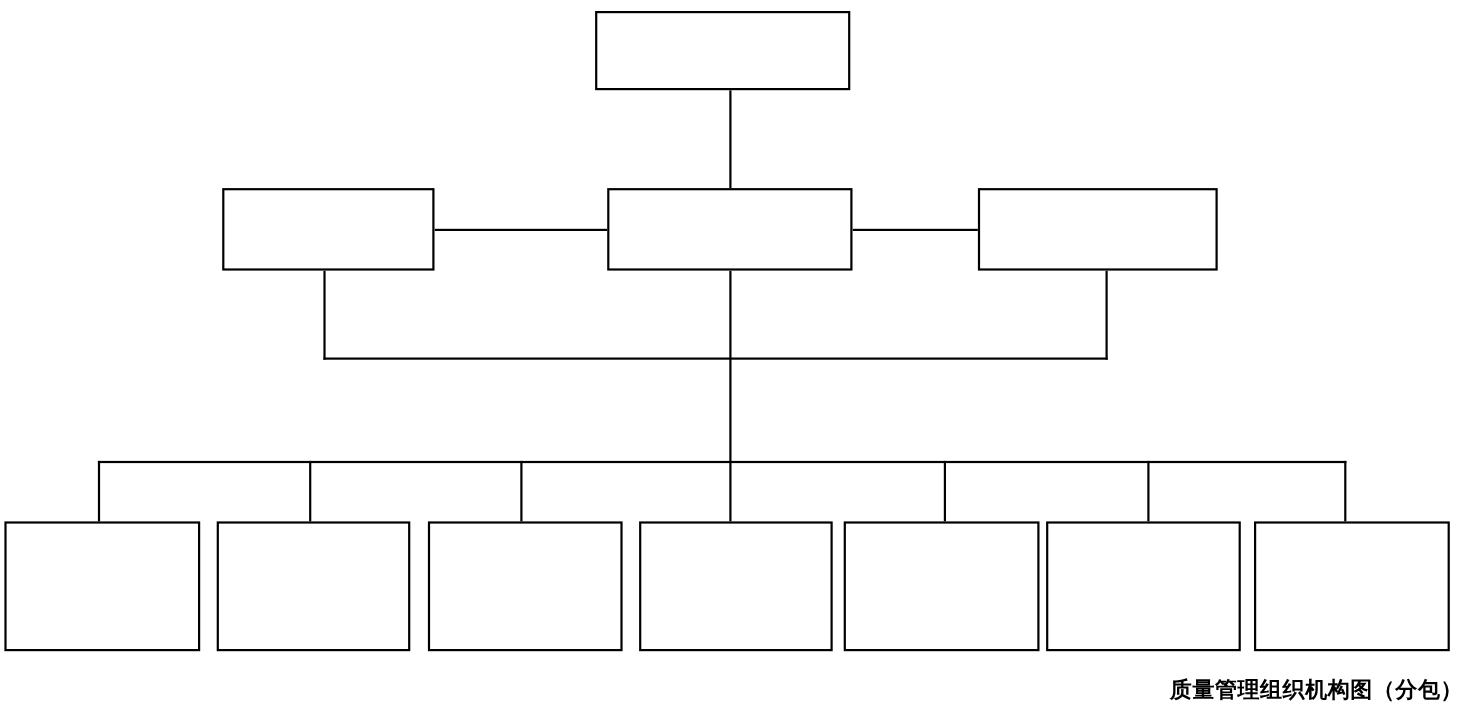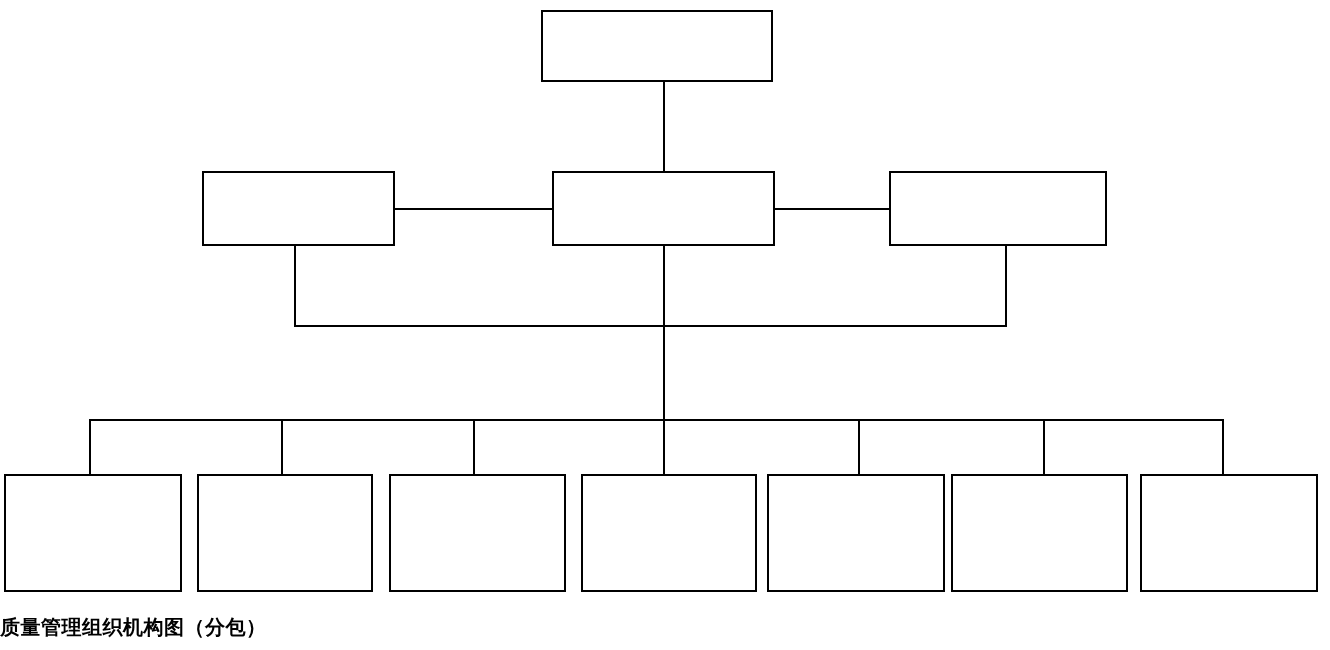--- a/index.html
+++ b/index.html
@@ -45,21 +45,21 @@
     position: absolute;
     height: 0;
     border-top: 2px solid #000000;
     z-index: 1;
   }
   
   #chart-caption {
     position: absolute;
     left: 0;
     width: 1330px;
-    text-align: left;
+    text-align: right;
     font-size: 20px;
     font-weight: bold;
     color: #000000;
     letter-spacing: 0.5px;
     font-family: "Liberation Serif", "DejaVu Serif", serif;
   }
 </style>
 </head>
 <body>
 

